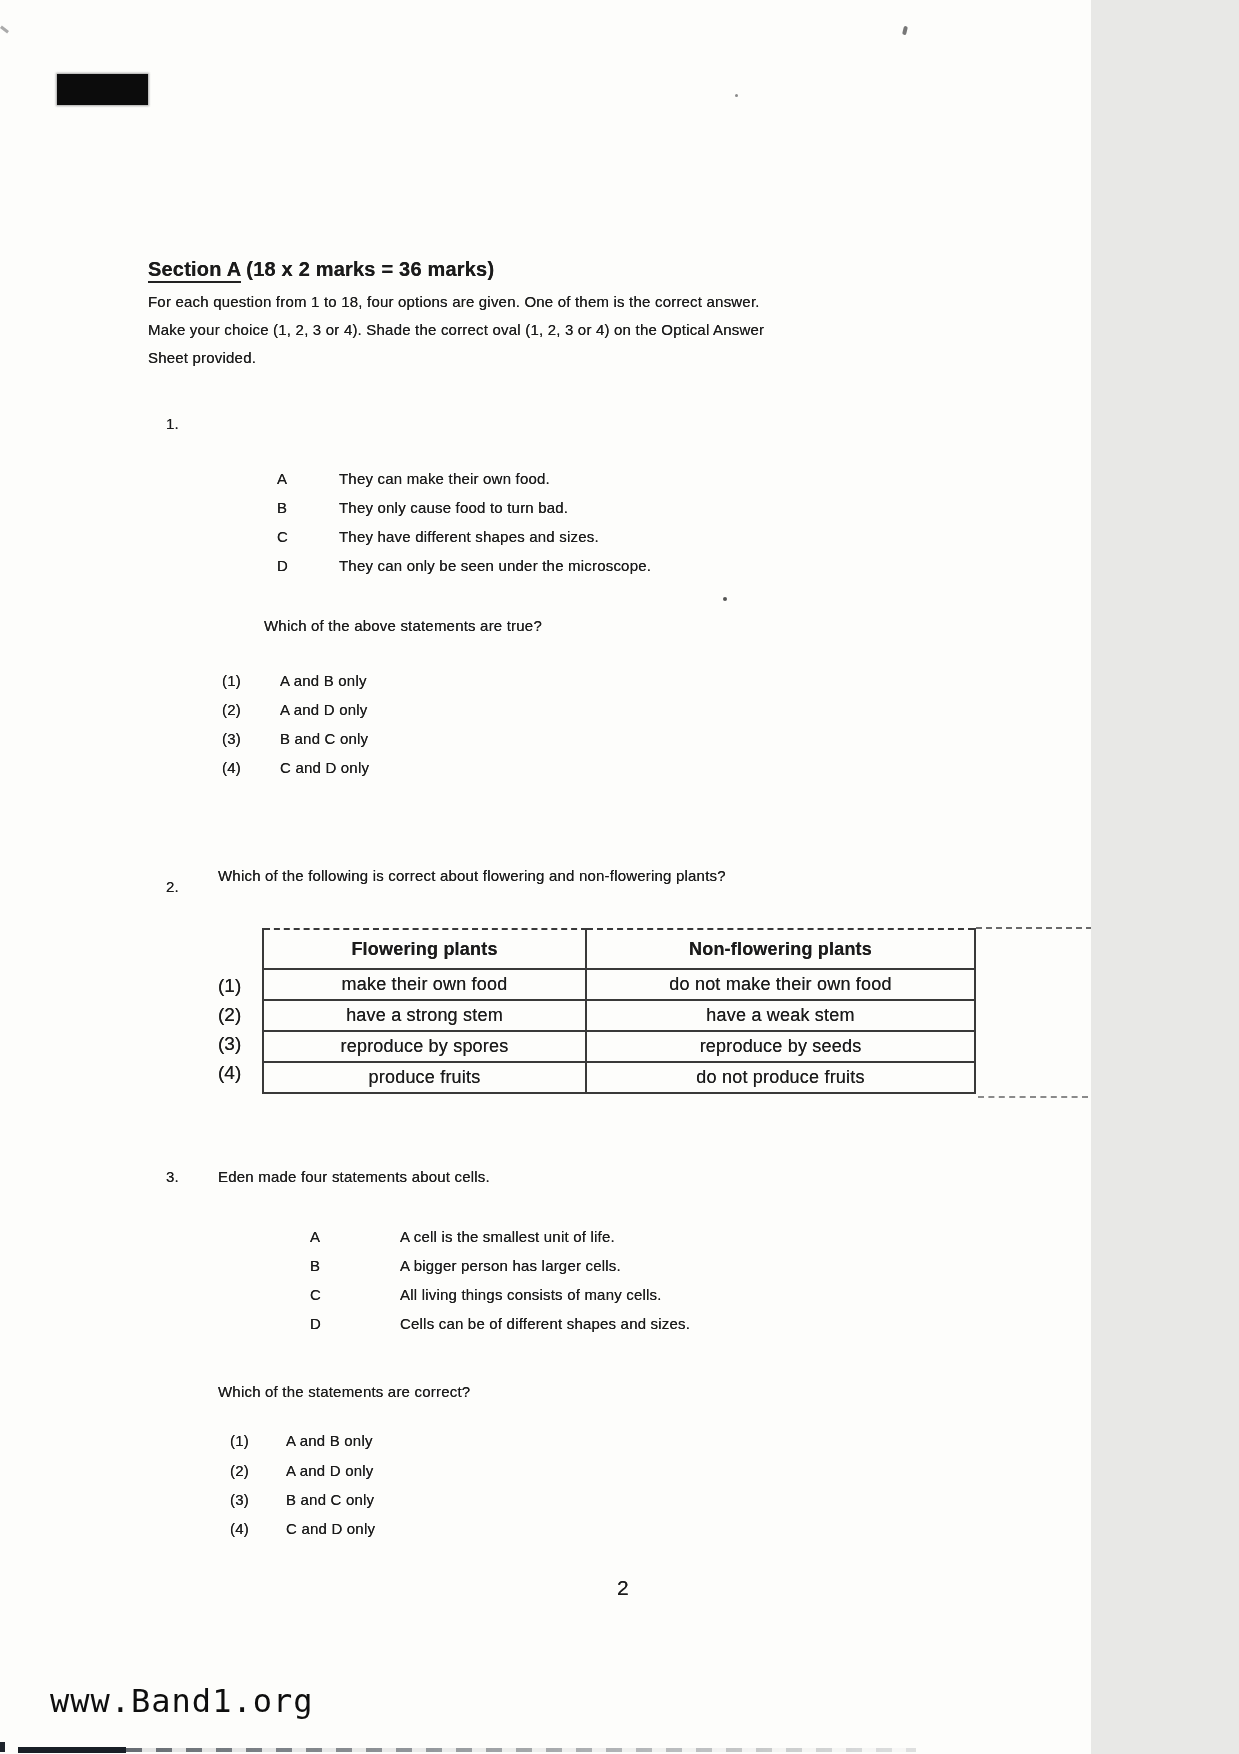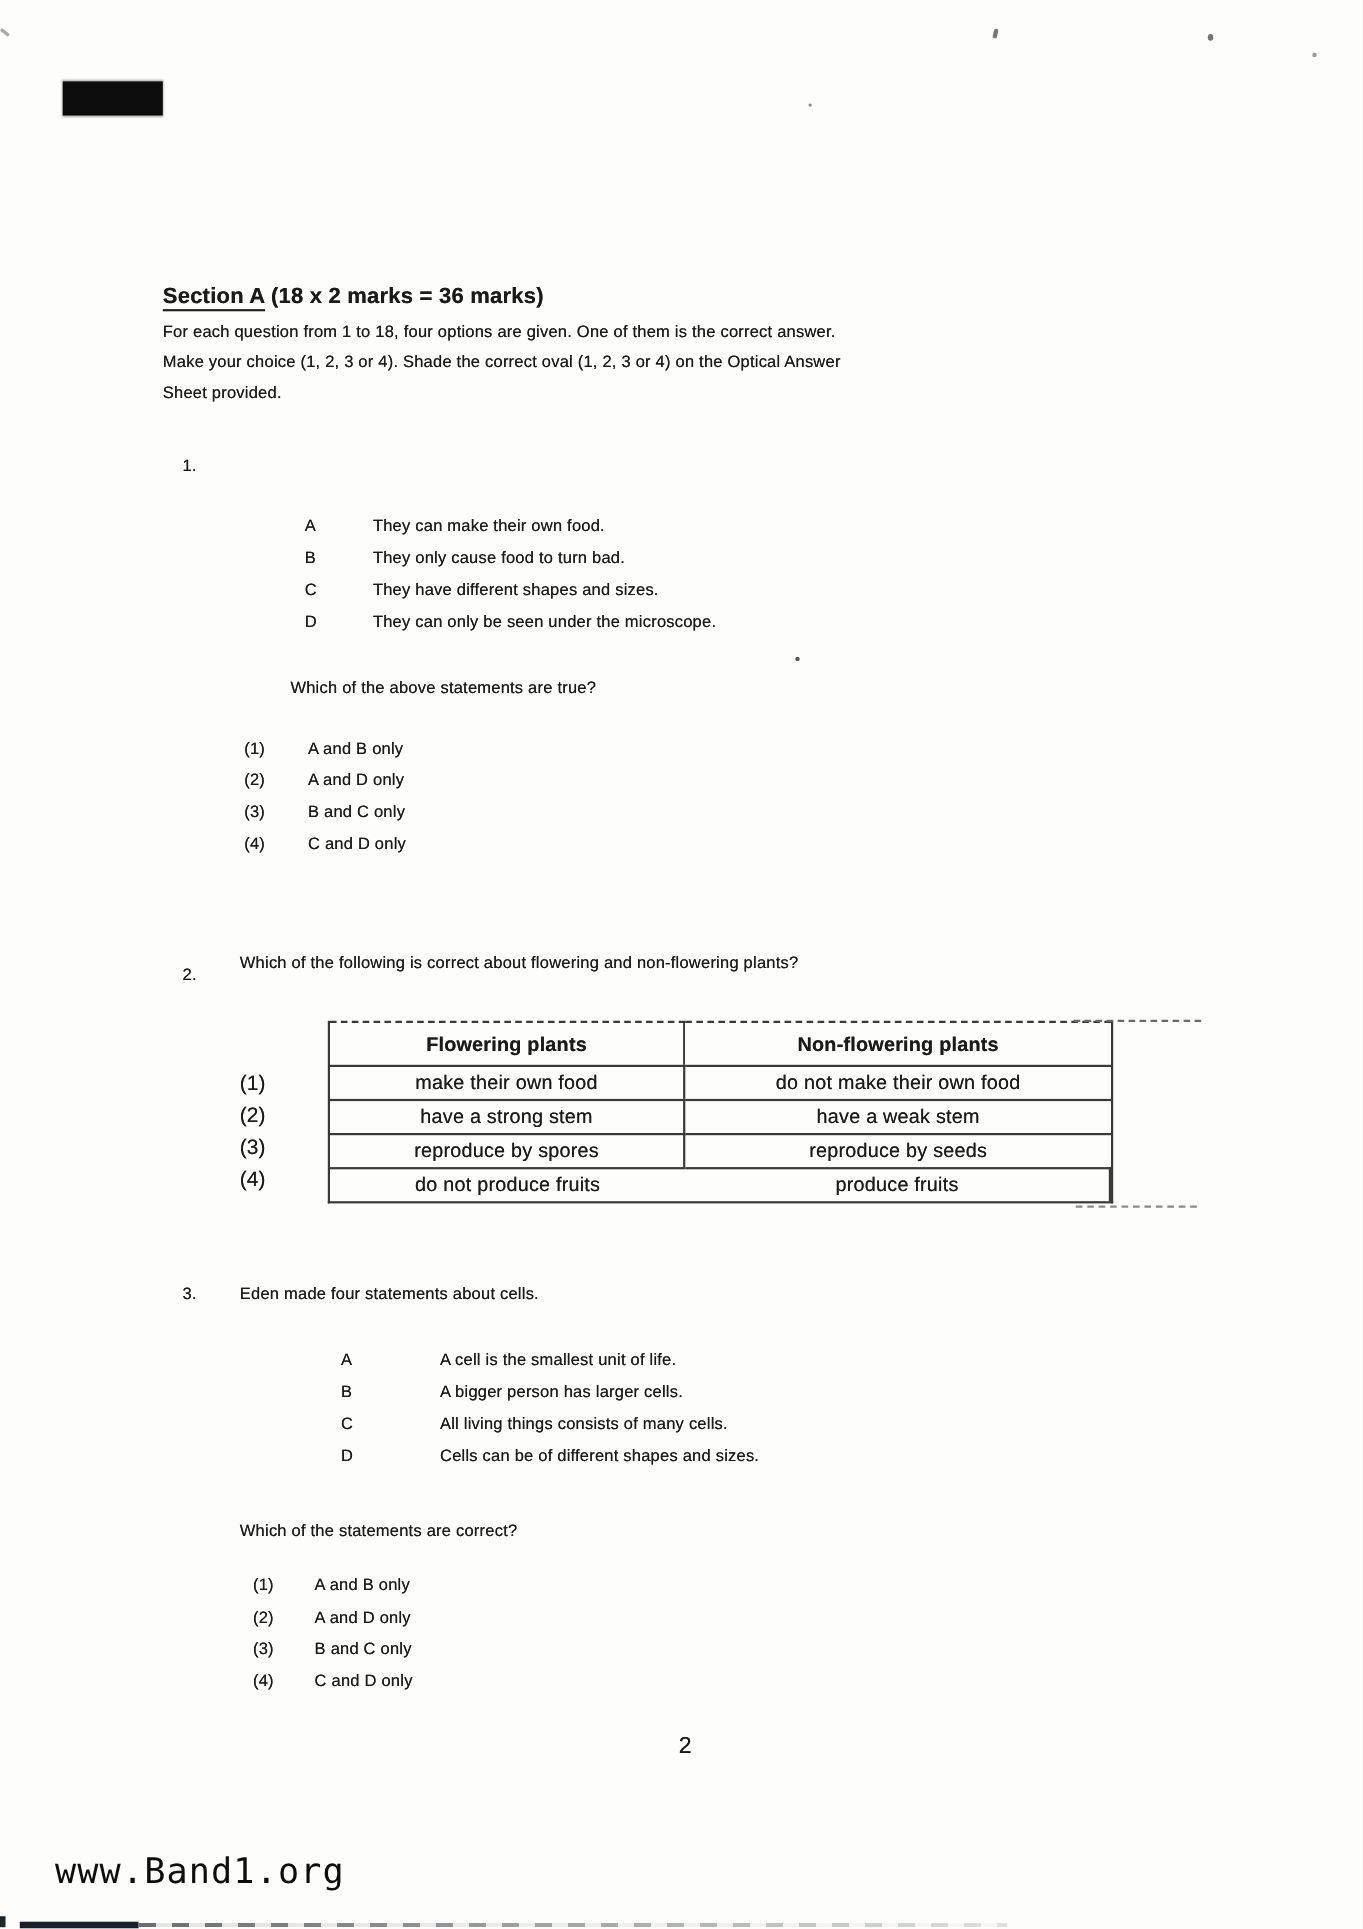--- a/index.html
+++ b/index.html
@@ -1,34 +1,34 @@
 <!DOCTYPE html>
 <html><head>
 <meta charset="utf-8">
 <style>
   html,body{margin:0;padding:0;background:#e8e8e6;}
   .page{
     position:relative;
-    width:1239px;height:1754px;
+    width:1091px;height:1754px;
     background:#fbfbf9;
     overflow:hidden;
     font-family:"Liberation Sans","DejaVu Sans",sans-serif;
     color:#1d1d1d;
     filter:blur(0.25px) contrast(1.02);
   }
   .abs{position:absolute;white-space:nowrap;}
   .txt{font-size:15px;letter-spacing:.2px;text-shadow:0 0 .6px rgba(25,25,25,.85);}
   .heading{font-size:20px;font-weight:bold;letter-spacing:.2px;text-shadow:0 0 .6px rgba(20,20,20,.9);}
   .heading .hl{border-bottom:2px solid #242424;padding-bottom:1px;}
   .redaction{position:absolute;left:57px;top:74px;width:91px;height:31px;background:#0e0e0e;box-shadow:0 0 2px 1px rgba(60,60,60,.45);}
   
   .qtable{
     position:absolute;left:262px;top:928px;
     display:grid;grid-template-columns:323px 387px;
-    border-left:2px solid #3a3a3a;border-right:2px solid #3a3a3a;border-bottom:2px solid #3a3a3a;margin-left:36px;
+    border-left:2px solid #3a3a3a;border-right:2px solid #3a3a3a;border-bottom:2px solid #3a3a3a;
   }
   .qtable .cell{
     border-top:2px solid #3a3a3a;
     display:flex;align-items:center;justify-content:center;
     font-size:18px;letter-spacing:.2px;height:29px;
     text-shadow:0 0 .6px rgba(25,25,25,.85);
   }
   .qtable .cell.c0{border-right:2px solid #3a3a3a;}
   .qtable .cell.h{height:38px;font-weight:bold;border-top-style:dashed;}
   .row-label{font-size:19px;text-shadow:0 0 .6px rgba(25,25,25,.85);}
@@ -98,22 +98,22 @@
 
   <div class="qtable">
     <div class="cell h c0">Flowering plants</div>
     <div class="cell h">Non-flowering plants</div>
     <div class="cell c0">make their own food</div>
     <div class="cell">do not make their own food</div>
     <div class="cell c0">have a strong stem</div>
     <div class="cell">have a weak stem</div>
     <div class="cell c0">reproduce by spores</div>
     <div class="cell">reproduce by seeds</div>
+    <div class="cell c0">produce fruits</div>
     <div class="cell">do not produce fruits</div>
-    <div class="cell c0">produce fruits</div>
   </div>
 
   <div class="dash-frag" style="left:976px;top:927px;width:116px;"></div>
   <div class="dash-frag" style="left:978px;top:1096px;width:110px;border-top-color:#8a8a8a;"></div>
 
   <div class="abs txt" style="left:166px;top:1168px;">3.</div>
   <div class="abs txt" style="left:218px;top:1168px;">Eden made four statements about cells.</div>
 
   <div class="abs txt" style="left:310px;top:1228px;">A</div>
   <div class="abs txt" style="left:400px;top:1228px;">A cell is the smallest unit of life.</div>

